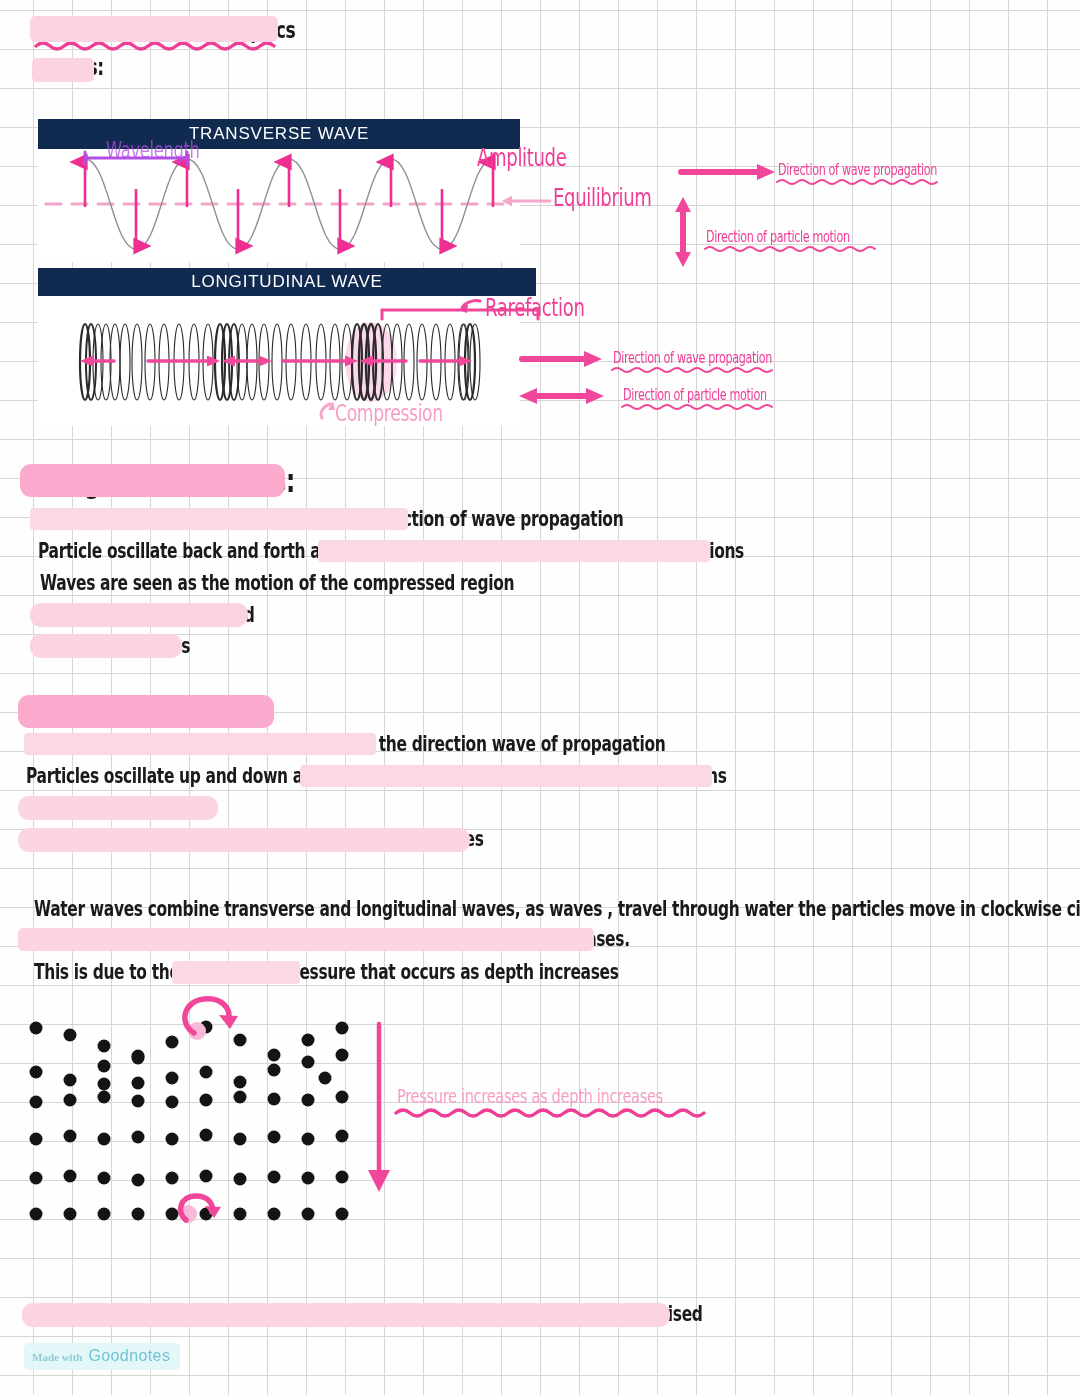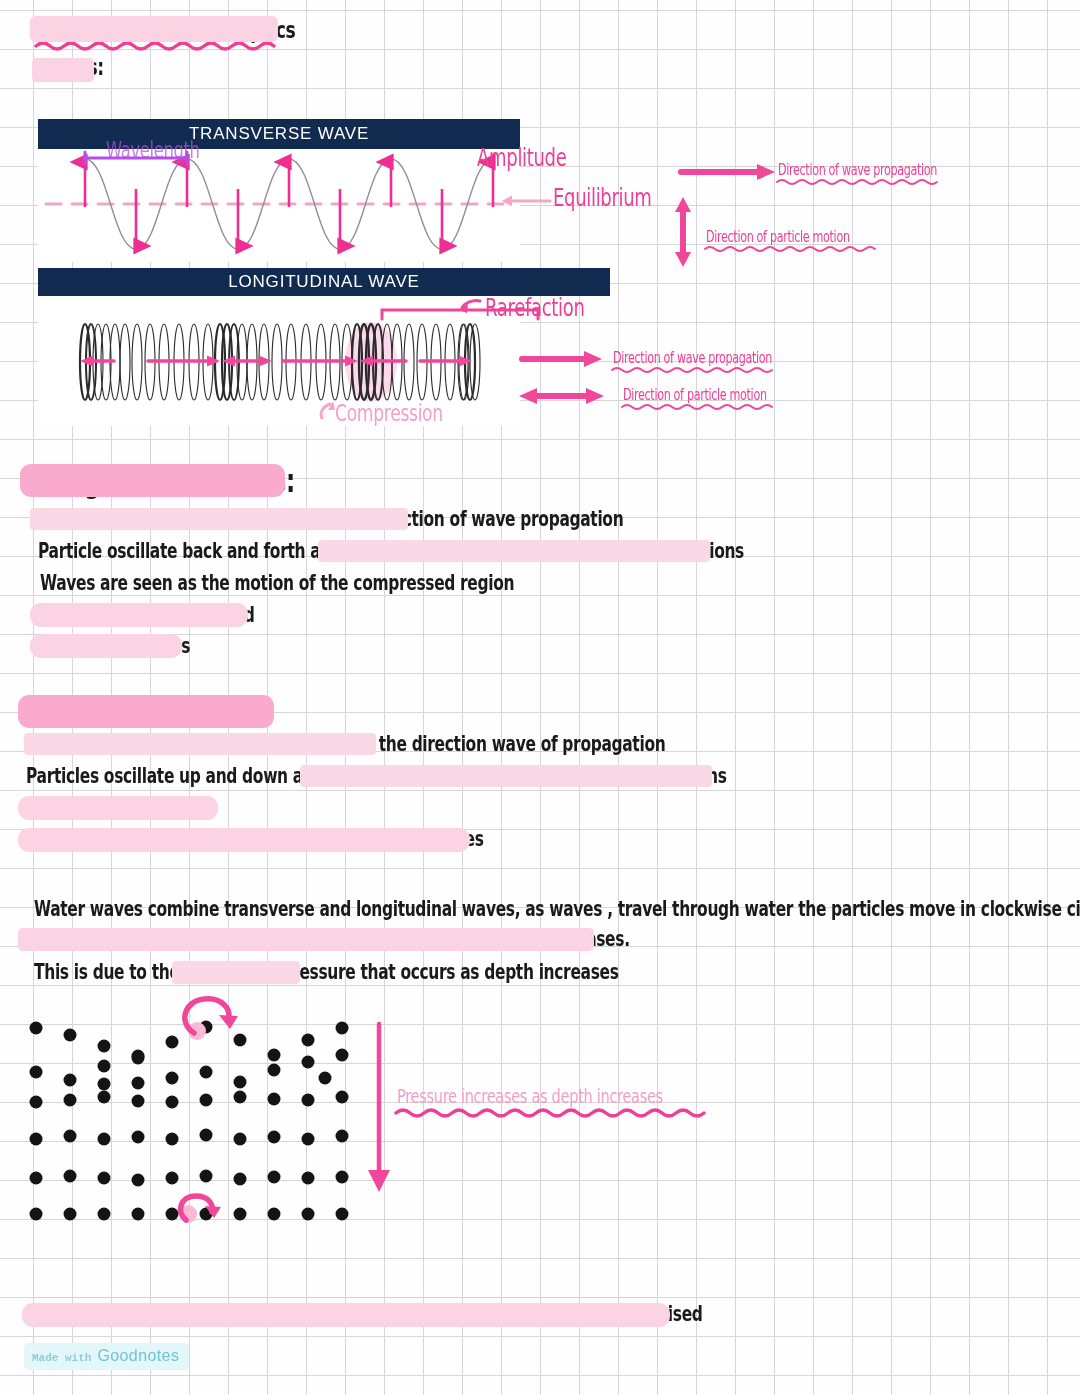--- a/index.html
+++ b/index.html
@@ -65,21 +65,21 @@
   svg{display:block;overflow:visible;}
   .nodrag{pointer-events:none;}
 
   
   #watermark{
     position:absolute;left:24px;top:1343px;
     background:#e4f7f8;border-radius:5px;
     padding:4px 10px 5px 8px;
     display:flex;align-items:baseline;gap:6px;
   }
-  #watermark .mw{font-family:Liberation Mono, monospace;font-size:11px;color:#8fcdd6;font-weight:bold;}
+  #watermark .mw{font-family:Liberation Serif, serif;font-size:11px;color:#8fcdd6;font-weight:bold;}
   #watermark .gn{font-family:"Liberation Sans",sans-serif;font-size:16px;color:#6fc3d4;letter-spacing:0.4px;}
 </style>
 </head>
 <body>
 
 <div id="grid-paper"></div>
 
 <div id="page">
 
   <div class="hl" style="left:30px;top:16px;width:248px;height:26px;border-radius:6px;background:#fbd3e2;"></div>
@@ -161,21 +161,21 @@
   <svg class="abs nodrag" style="left:672px;top:196px;" width="22" height="72" viewBox="0 0 22 72">
     <line x1="11" y1="10" x2="11" y2="62" stroke="#f0479b" stroke-width="6" stroke-linecap="round"></line>
     <path d="M11,1 L3,16 L19,16 Z" fill="#f0479b"></path>
     <path d="M11,71 L3,56 L19,56 Z" fill="#f0479b"></path>
   </svg>
   <div class="abs hand pink" style="left:706px;top:229px;font-size:13px;font-weight:400;">Direction of particle motion</div>
   <svg class="abs nodrag" style="left:703px;top:244px;" width="180" height="10" viewBox="0 0 180 10">
     <path d="M2,5 q5,-4 10,0 t10,0 t10,0 t10,0 t10,0 t10,0 t10,0 t10,0 t10,0 t10,0 t10,0 t10,0 t10,0 t10,0 t10,0 t10,0 t10,0" fill="none" stroke="#f0479b" stroke-width="2" stroke-linecap="round"></path>
   </svg>
 
-  <div class="banner" style="left:38px;top:268px;width:572px;height:28px;font-size:17px;">
+  <div class="banner" style="left:38px;top:268px;width:498px;height:28px;font-size:17px;">
     <span>LONGITUDINAL WAVE</span>
   </div>
   <div class="diagram-white" style="left:38px;top:296px;width:482px;height:130px;"></div>
 
   <svg class="abs nodrag" style="left:38px;top:296px;" width="482" height="130" viewBox="0 0 482 130">
 
     <ellipse cx="333" cy="66" rx="26" ry="40" fill="#fbd2e6" opacity="0.85"></ellipse>
 
     <g fill="none" stroke="#2a2a2a" stroke-width="1.1">
 

